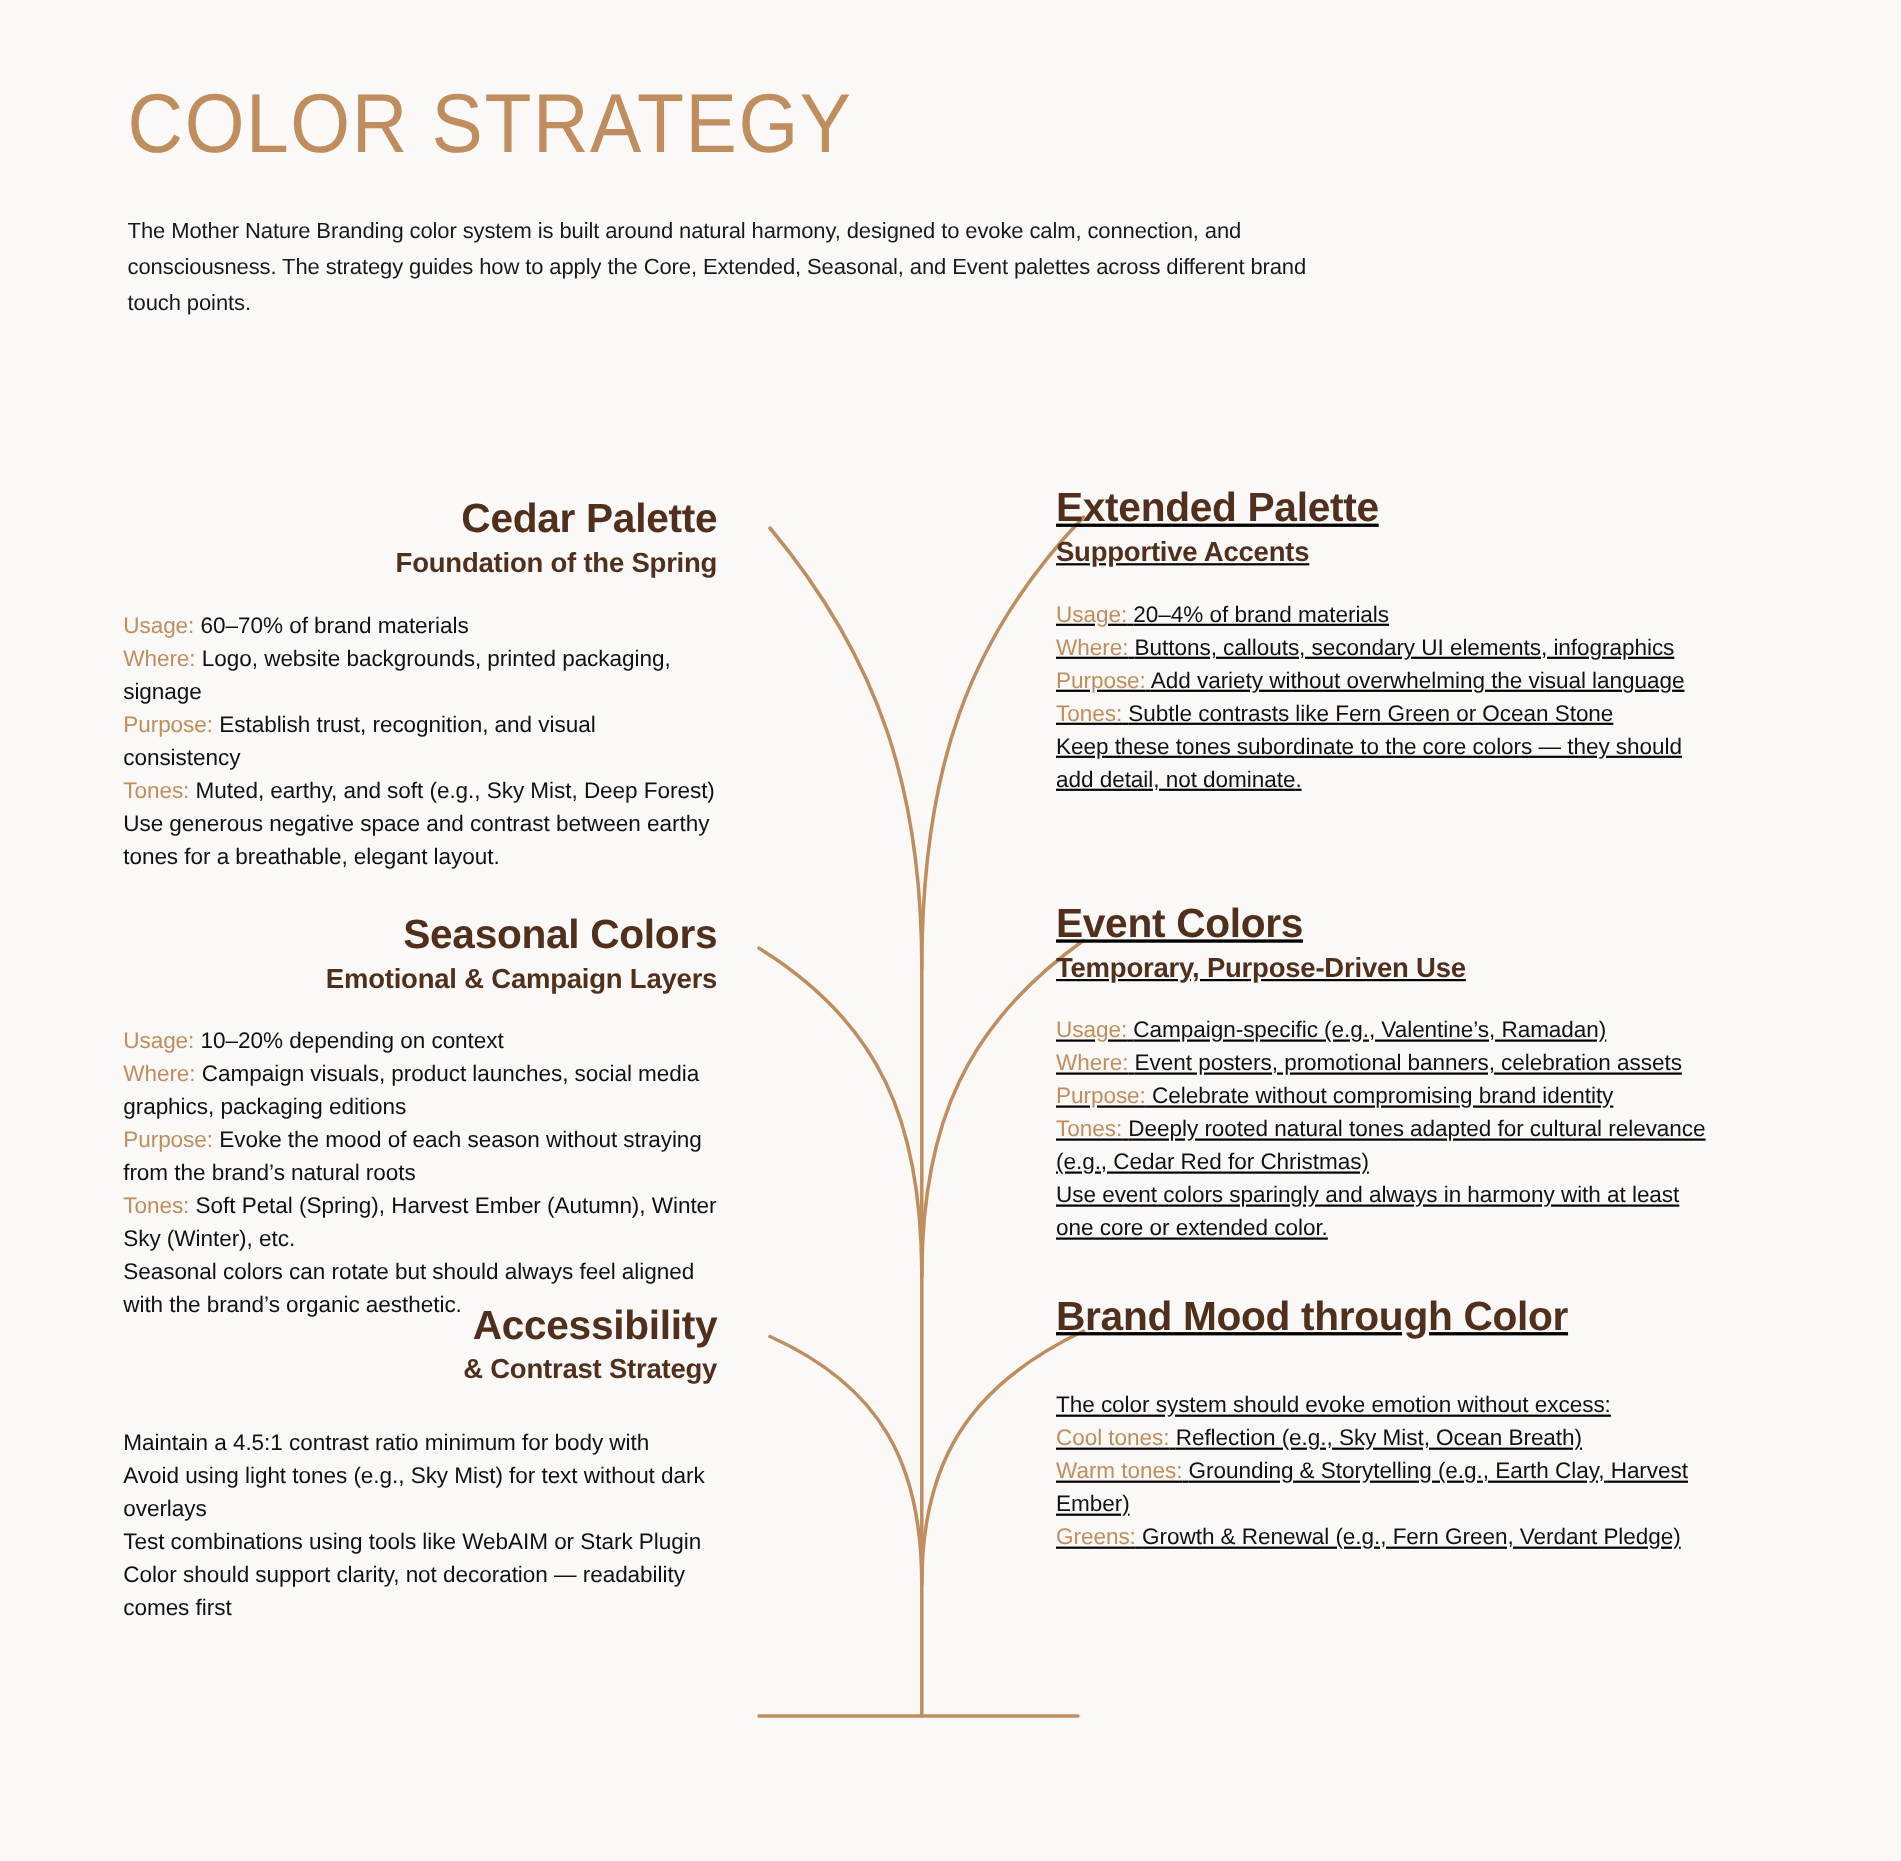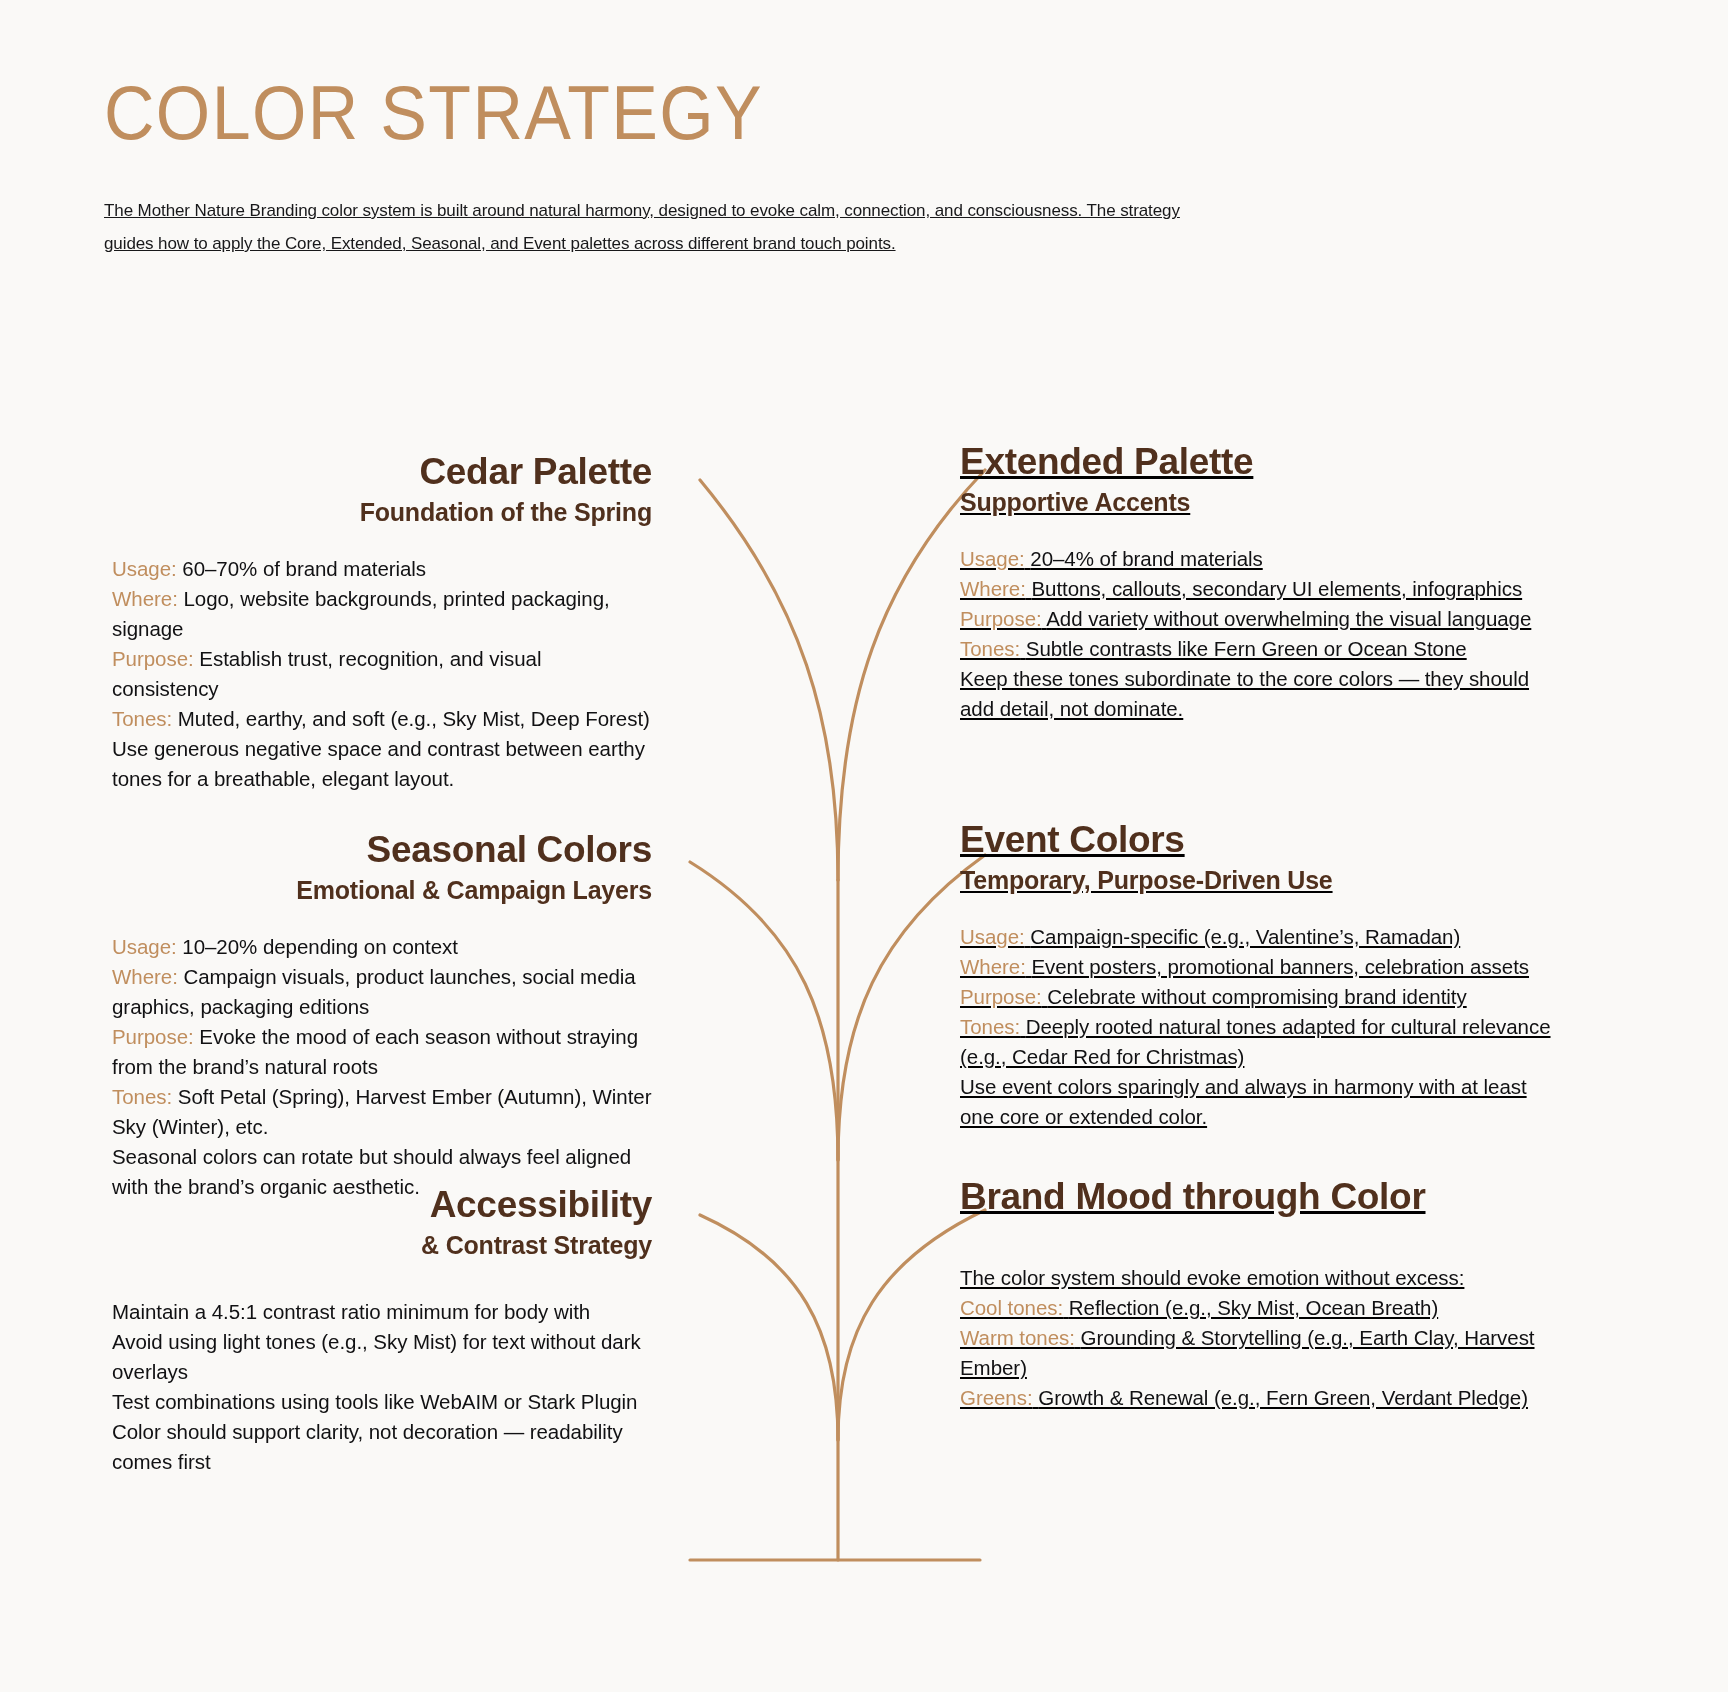--- a/index.html
+++ b/index.html
@@ -17,45 +17,44 @@
 
   #page {
     position: absolute;
     inset: 0;
     background: #faf9f7;
   }
 
   
   .header {
     position: absolute;
-    left: 104px;
+    left: 116px;
     top: 70px;
     width: 1250px;
   }
   .page-title {
     font-family: "Liberation Sans Narrow", "Liberation Sans", sans-serif;
     font-size: 76px;
     line-height: 86px;
     letter-spacing: 1.5px;
     font-weight: 400;
     color: #c08e5e;
     margin: 0;
     transform: scaleX(0.92);
     transform-origin: left center;
     white-space: nowrap;
   }
   .intro {
     margin: 0;
     margin-top: 38px;
-    font-size: 17px;
+    font-size: 20px;
     line-height: 33px;
     color: #18181a;
     max-width: 1110px;
     letter-spacing: -0.1px;
-    text-decoration: underline;
   }
 
   
   #tree {
     position: absolute;
     left: 0;
     top: 0;
     width: 1728px;
     height: 1692px;
     pointer-events: none;

